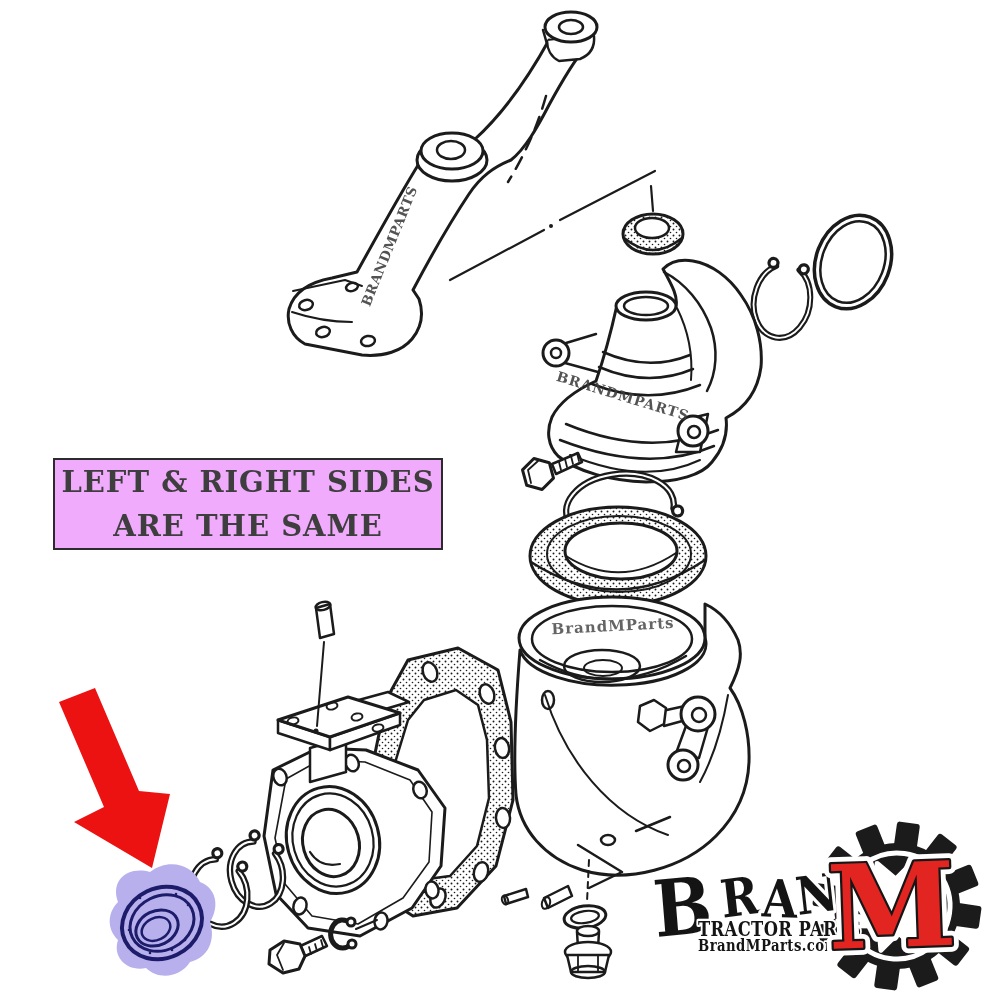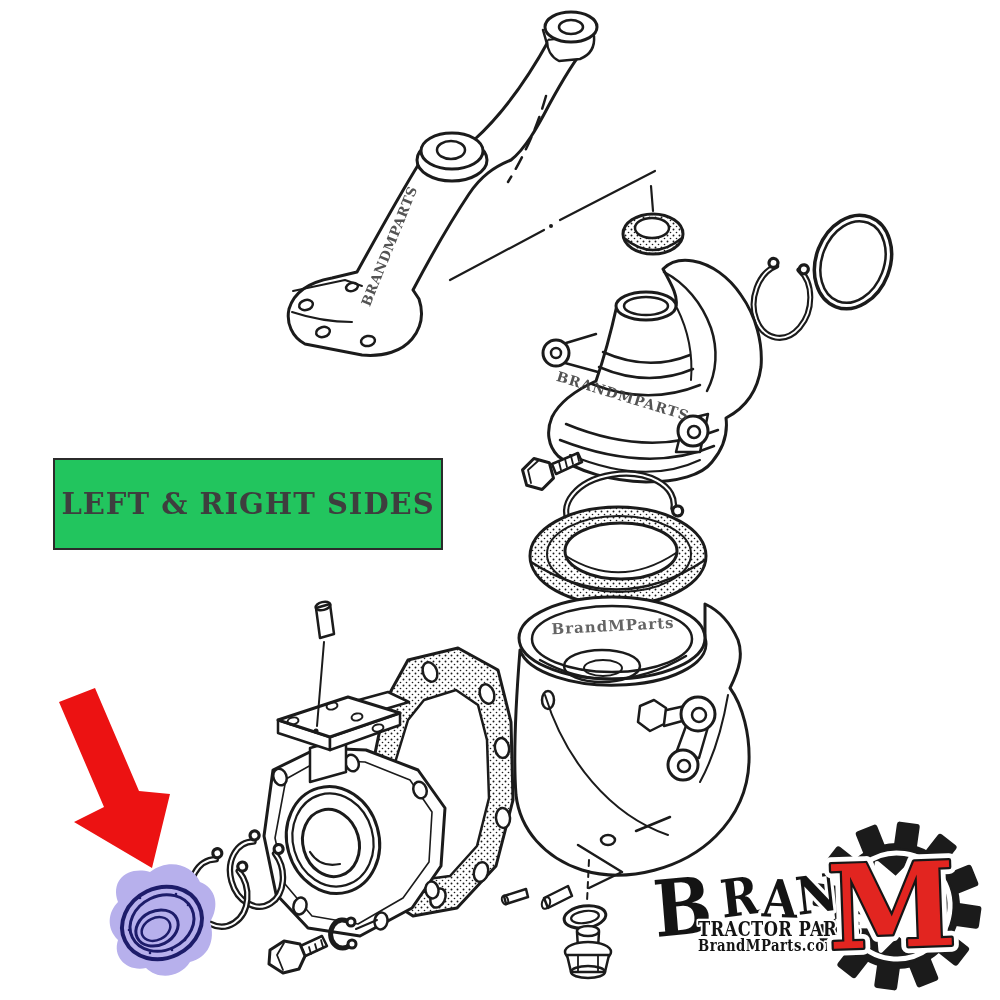--- a/index.html
+++ b/index.html
@@ -1,20 +1,20 @@
 <!DOCTYPE html>
 <html><head>
 <meta charset="utf-8">
 <style>
   html,body{margin:0;padding:0;background:#fff;}
   .stage{position:relative;width:1000px;height:1000px;background:#fff;overflow:hidden;
          font-family:"DejaVu Serif", serif;}
   .stage svg{position:absolute;left:0;top:0;}
   .note-box{position:absolute;left:53px;top:458px;width:386px;height:88px;
-            border:2.5px solid #2b2b2b;background:#22c55e;display:flex;flex-direction:column;
+            border:2.5px solid #2b2b2b;background:#f0abfc;display:flex;flex-direction:column;
             align-items:center;justify-content:center;gap:10px;}
   .note-line{font-weight:bold;font-size:29px;letter-spacing:1px;color:#3e3e3e;
              font-family:"DejaVu Serif", serif;white-space:nowrap;}
   .wm{position:absolute;font-weight:bold;font-family:"DejaVu Serif", serif;
       color:#3c3c3c;white-space:nowrap;opacity:.88;transform-origin:center;}
   .wm-arm{left:389px;top:246px;font-size:13.5px;letter-spacing:.5px;
           transform:translate(-50%,-50%) rotate(-68deg);}
   .wm-swivel{left:623px;top:396px;font-size:14px;letter-spacing:1px;
           transform:translate(-50%,-50%) rotate(17deg);}
   .wm-axle{left:613px;top:626px;font-size:15px;letter-spacing:1px;color:#4f4f4f;
@@ -307,19 +307,20 @@
           <text font-size="116" x="0" y="0" fill="none" stroke="#fff" stroke-width="14" paint-order="stroke">M</text>
           <text font-size="116" x="0" y="0" fill="#e22520" stroke="#161616" stroke-width="4.5" paint-order="stroke">M</text>
         </g>
       </g>
     </g>
   </g>
 </svg>
 
 <div class="note-box">
   <div class="note-line">LEFT &amp; RIGHT SIDES</div>
+  <div class="note-line">ARE THE SAME</div>
 </div>
 
 <div class="wm wm-arm">BRANDMPARTS</div>
 <div class="wm wm-swivel">BRANDMPARTS</div>
 <div class="wm wm-axle">BrandMParts</div>
 
 </div>
 
 </body></html>

